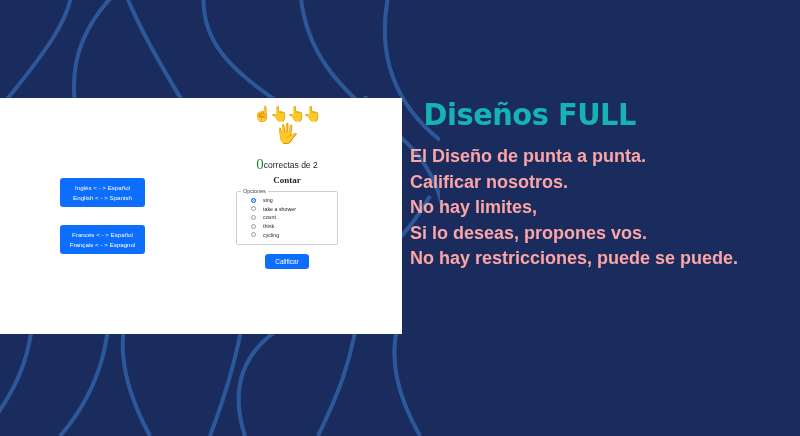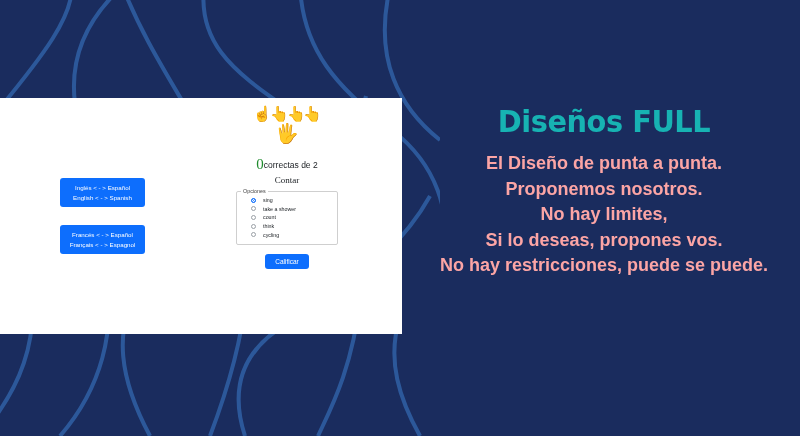--- a/index.html
+++ b/index.html
@@ -102,21 +102,21 @@
     margin-bottom: 0;
   }
   .score-num {
     color: #1f8b2d;
     font-size: 15px;
     vertical-align: -1px;
     font-family: "Liberation Serif", serif;
   }
   .quiz-title {
     font-size: 9px;
-    font-weight: normal;
+    font-weight: bold;
     color: #212529;
     margin: 2px 0 3px;
     font-family: "Liberation Serif", serif;
   }
   fieldset.options {
     border: 1px solid #cfcfcf;
     border-radius: 2px;
     margin: 0 4px;
     padding: 2px 4px 5px;
     text-align: left;
@@ -162,23 +162,22 @@
     padding: 4px 10px;
     font-size: 6.5px;
     cursor: pointer;
     font-family: "Liberation Sans", sans-serif;
   }
 
   
   #promo {
     position: absolute;
     left: 410px;
-    top: 103px;
+    top: 96px;
     width: 388px;
-    text-align: center;
   }
   #promo .headline {
     color: #17b3b3;
     font-size: 31px;
     font-weight: bold;
     letter-spacing: -0.5px;
     margin: 0 0 12px;
     font-family: "DejaVu Sans", sans-serif;
     transform: scaleX(0.93);
   }
@@ -270,20 +269,20 @@
       </fieldset>
 
       <button class="grade-btn">Calificar</button>
     </div>
   </div>
 
   <div id="promo">
     <div class="headline">Diseños FULL</div>
     <div class="tagline">
       <span class="ln">El Diseño de punta a punta.</span>
-      <span class="ln">Proponemos nosotros.</span>
+      <span class="ln">Calificar nosotros.</span>
       <span class="ln">No hay limites,</span>
       <span class="ln">Si lo deseas, propones vos.</span>
       <span class="ln">No hay restricciones, puede se puede.</span>
     </div>
   </div>
 
 </div>
 
 </body></html>

